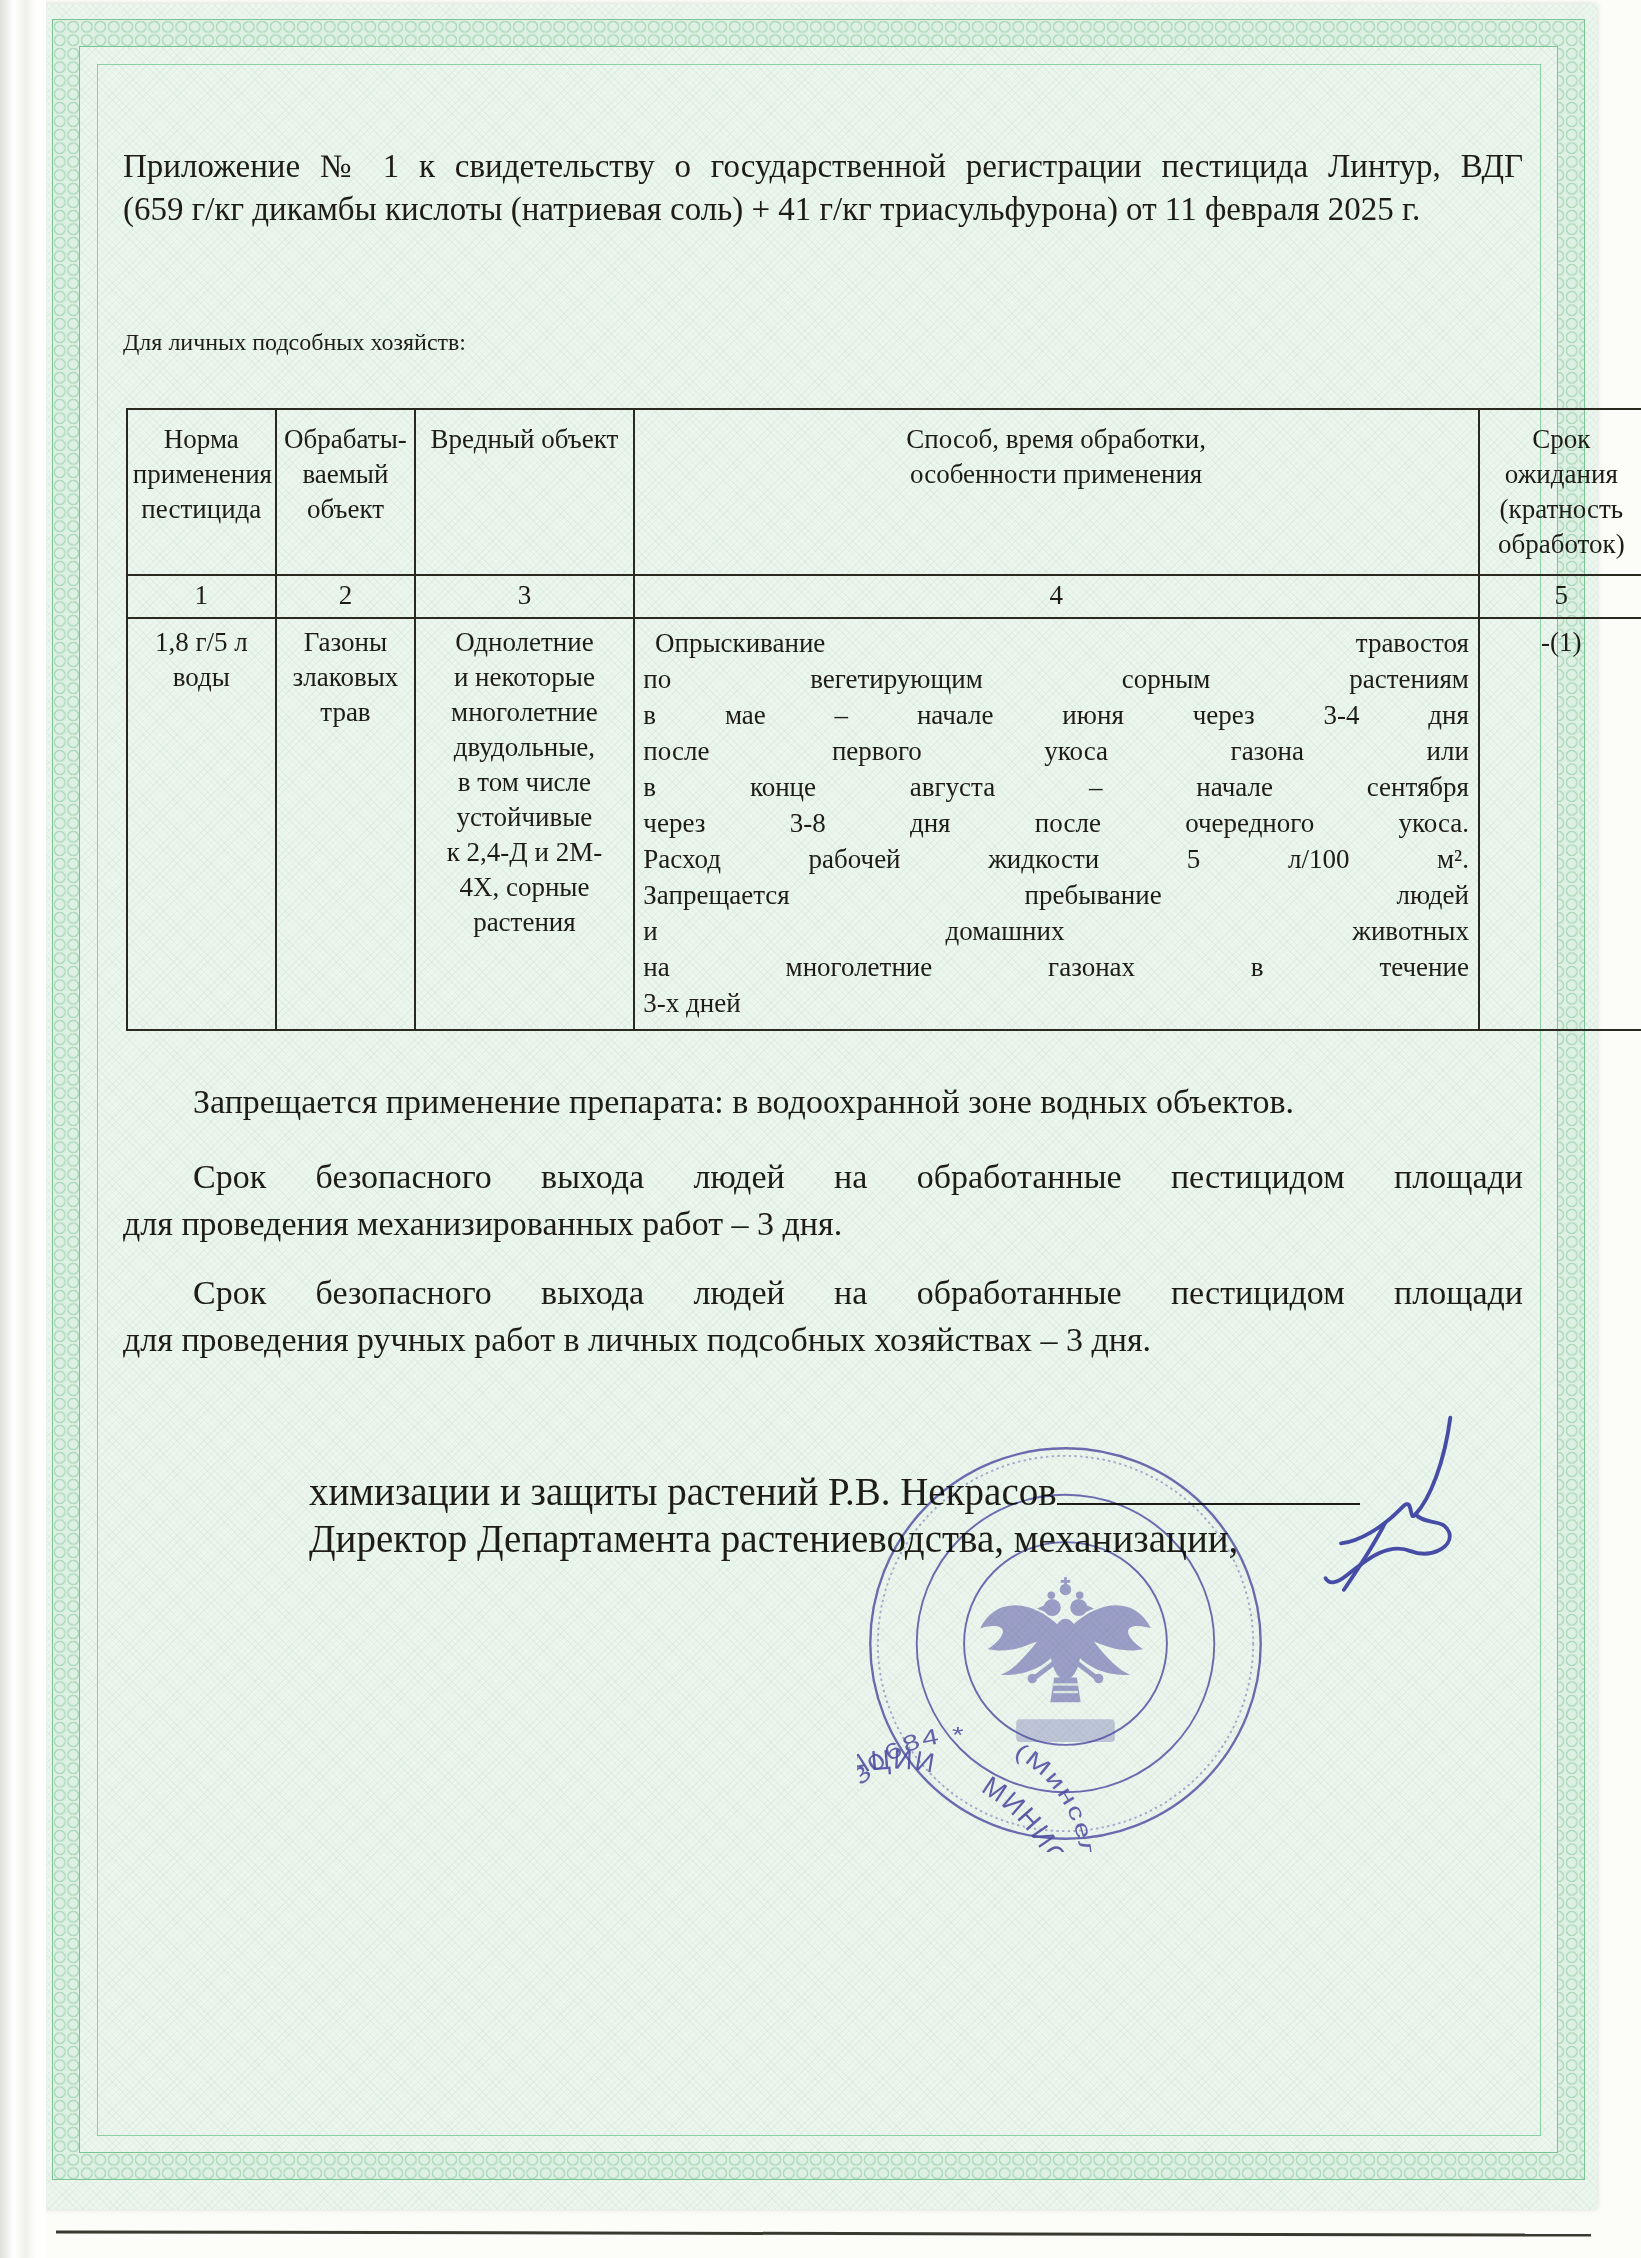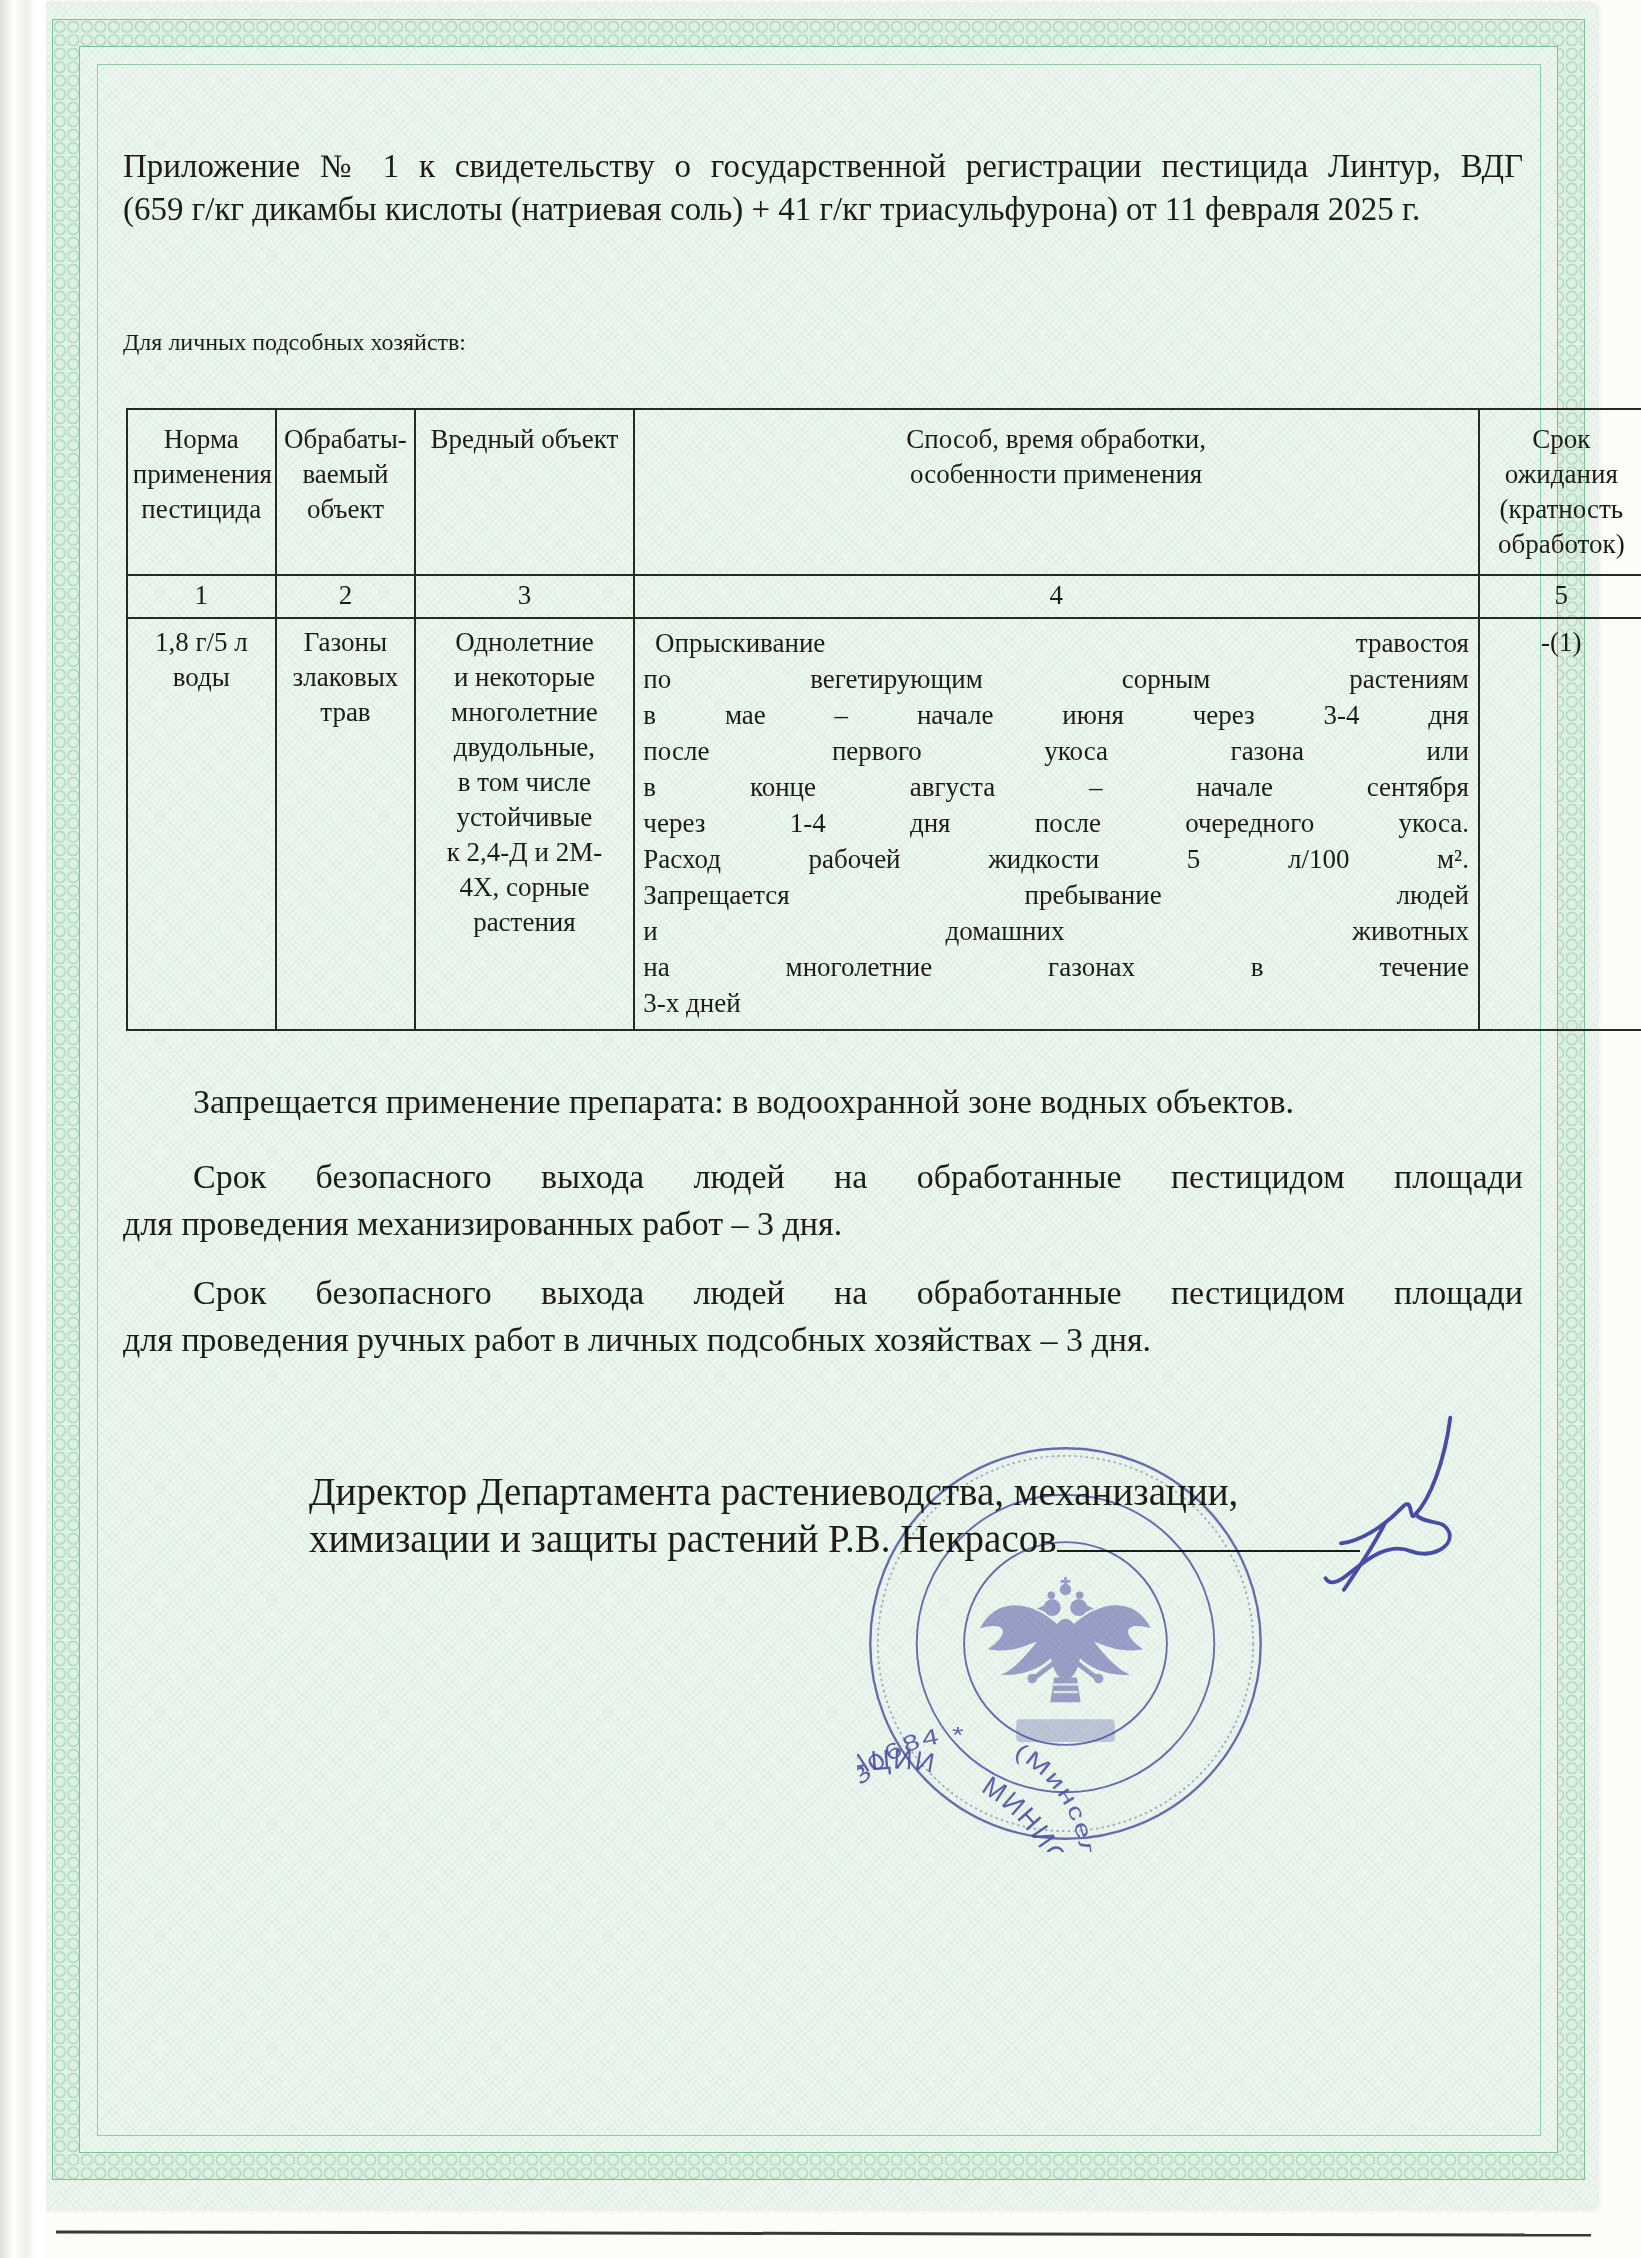--- a/index.html
+++ b/index.html
@@ -148,21 +148,21 @@
 к 2,4-Д и 2М-
 4Х, сорные
 растения</td>
       <td>
         <div class="jlines4">
               <div class="ln">Опрыскивание травостоя</div>
               <div class="ln">по вегетирующим сорным растениям</div>
               <div class="ln">в мае – начале июня через 3-4 дня</div>
               <div class="ln">после первого укоса газона или</div>
               <div class="ln">в конце августа – начале сентября</div>
-              <div class="ln">через 1-4 дня после очередного укоса.</div>
+              <div class="ln">через 3-8 дня после очередного укоса.</div>
               <div class="ln">Расход рабочей жидкости 5 л/100 м².</div>
               <div class="ln">Запрещается пребывание людей</div>
               <div class="ln">и домашних животных</div>
               <div class="ln">на многолетние газонах в течение</div>
               <div class="ln">3-х дней</div>
             </div>
       </td>
       <td class="c">-(1)</td>
     </tr>
   </tbody>
@@ -174,24 +174,24 @@
   <div class="abs bodypar p2 jlines indent">
       <div class="ln">Срок безопасного выхода людей на обработанные пестицидом площади</div>
       <div class="ln">для проведения механизированных работ – 3 дня.</div>
     </div>
   <div class="abs bodypar p3 jlines indent">
       <div class="ln">Срок безопасного выхода людей на обработанные пестицидом площади</div>
       <div class="ln">для проведения ручных работ в личных подсобных хозяйствах – 3 дня.</div>
     </div>
 
   <div class="abs sigblock">
-    <div>Директор Департамента растениеводства, механизации,</div>
     <div>
       <span>химизации и защиты растений Р.В. Некрасов</span><span class="sig-underline"></span>
     </div>
+    <div>Директор Департамента растениеводства, механизации,</div>
   </div>
 
   <svg class="stamp" viewBox="-220 -220 440 440" xmlns="http://www.w3.org/2000/svg">
     <g stroke="#524cae" fill="none" opacity="0.8">
       <circle r="206" stroke-width="2.5"></circle>
       <circle r="198" stroke-width="2" stroke-dasharray="2.5 3.5" opacity="0.55"></circle>
       <circle r="157" stroke-width="2"></circle>
       <circle r="107" stroke-width="2"></circle>
     </g>
     <defs>

